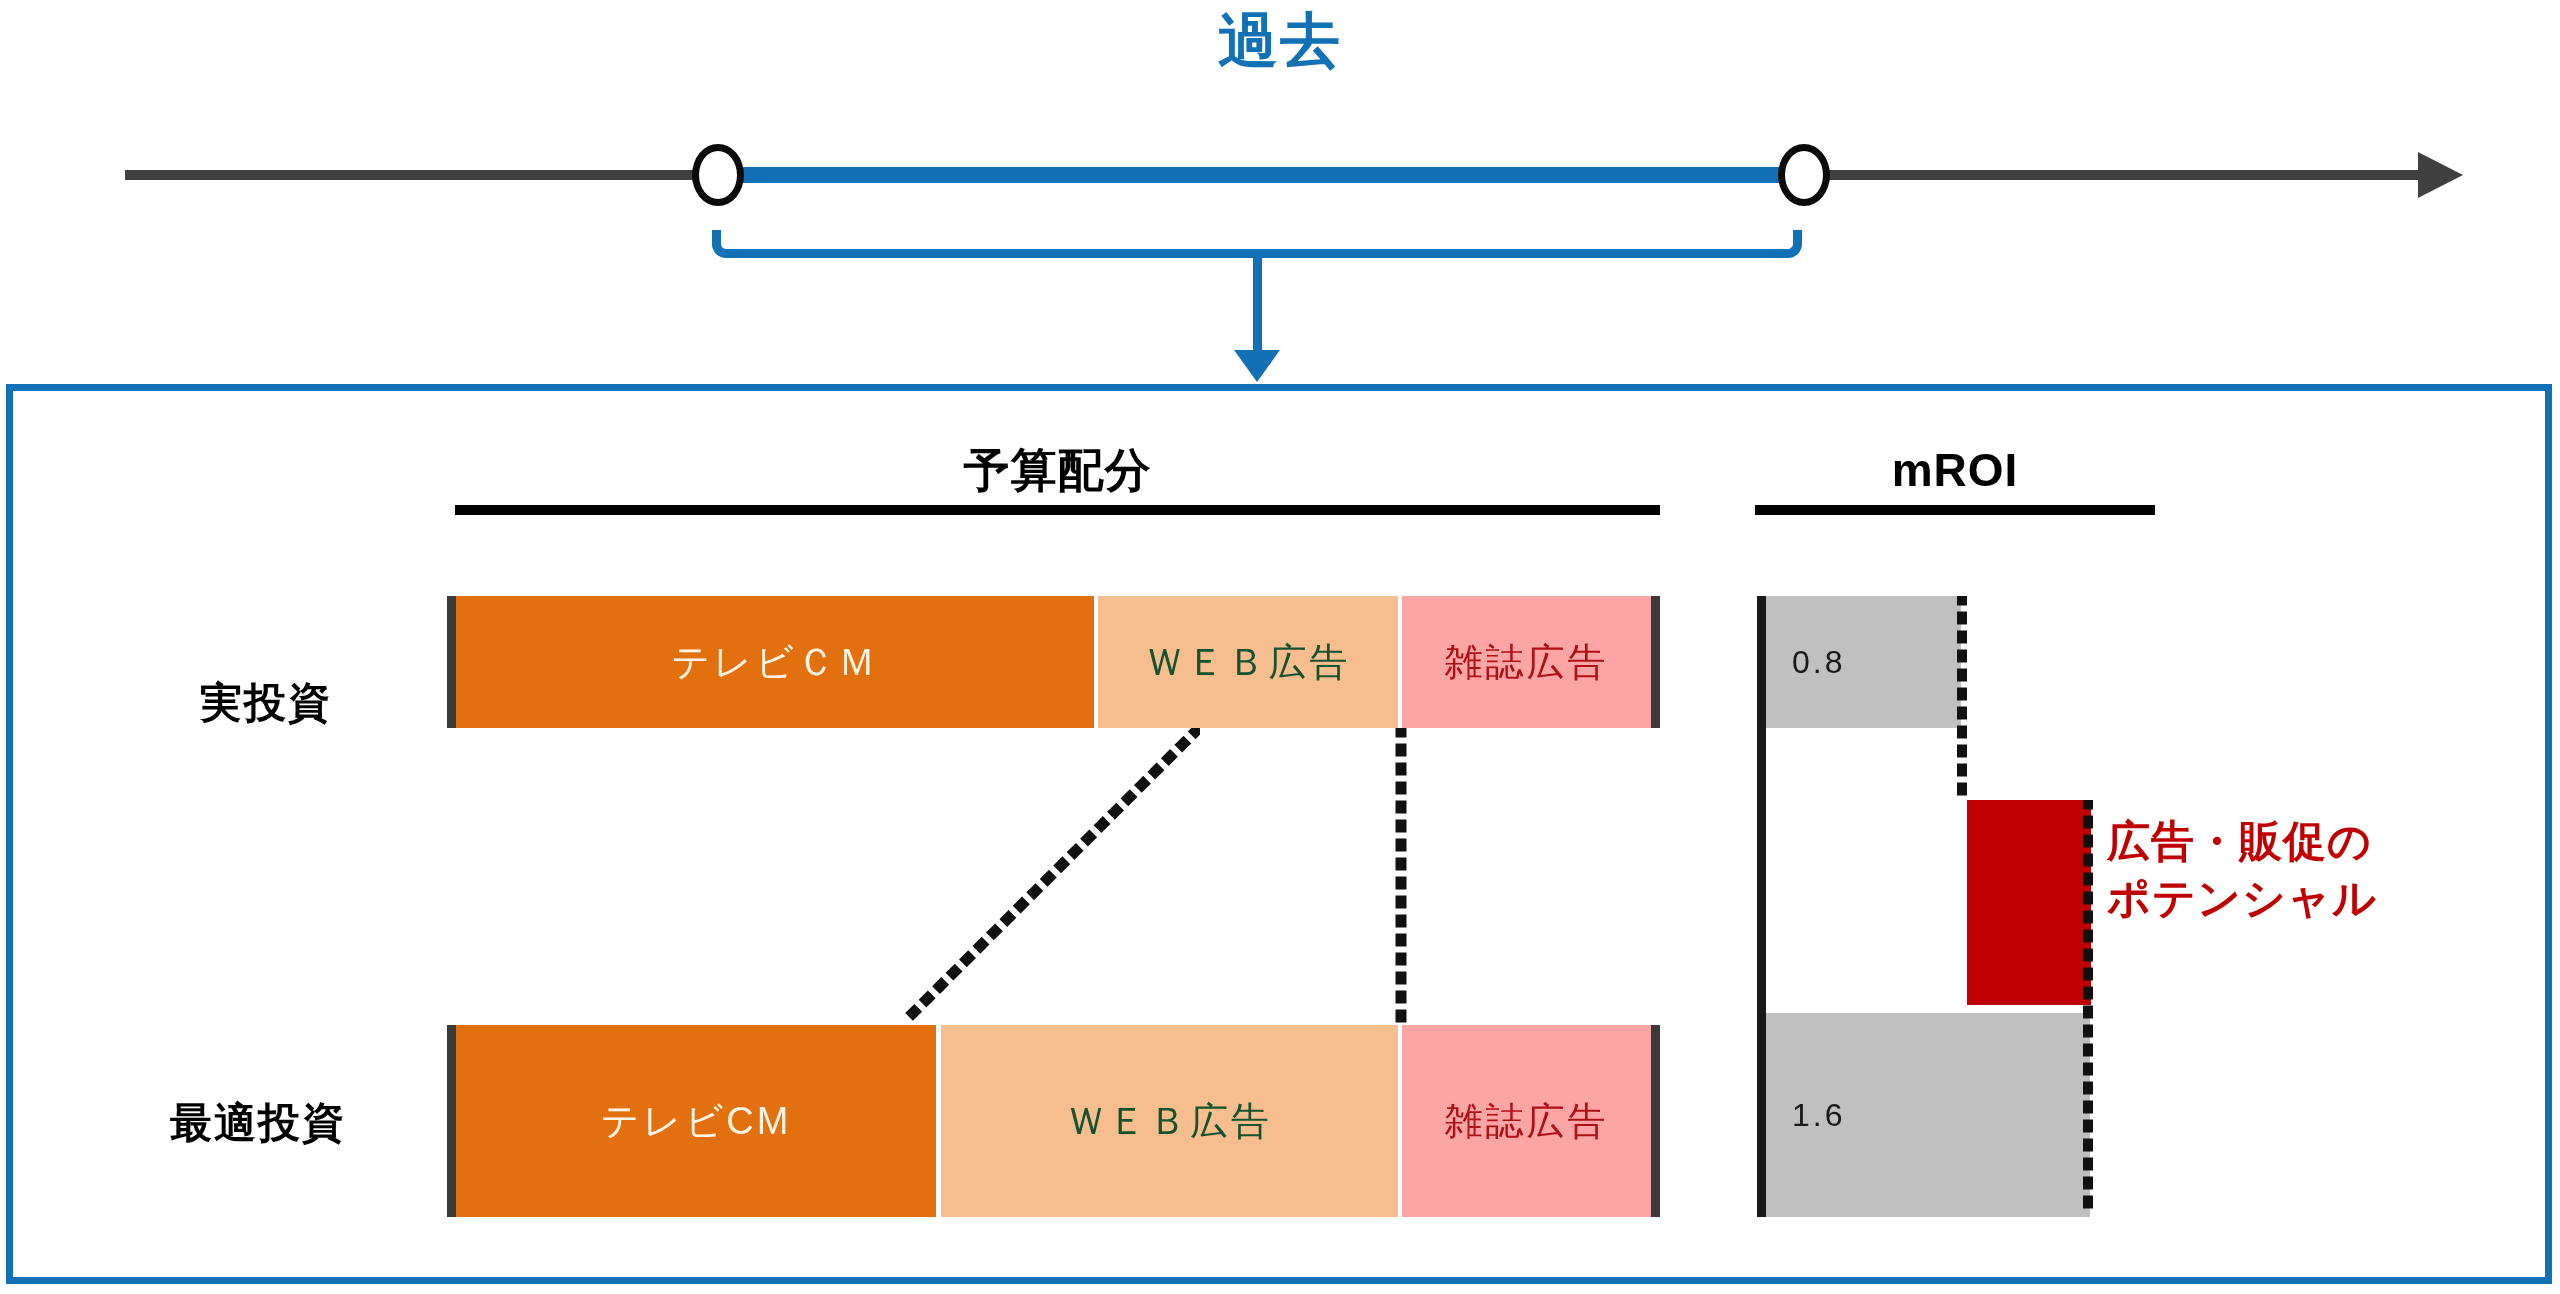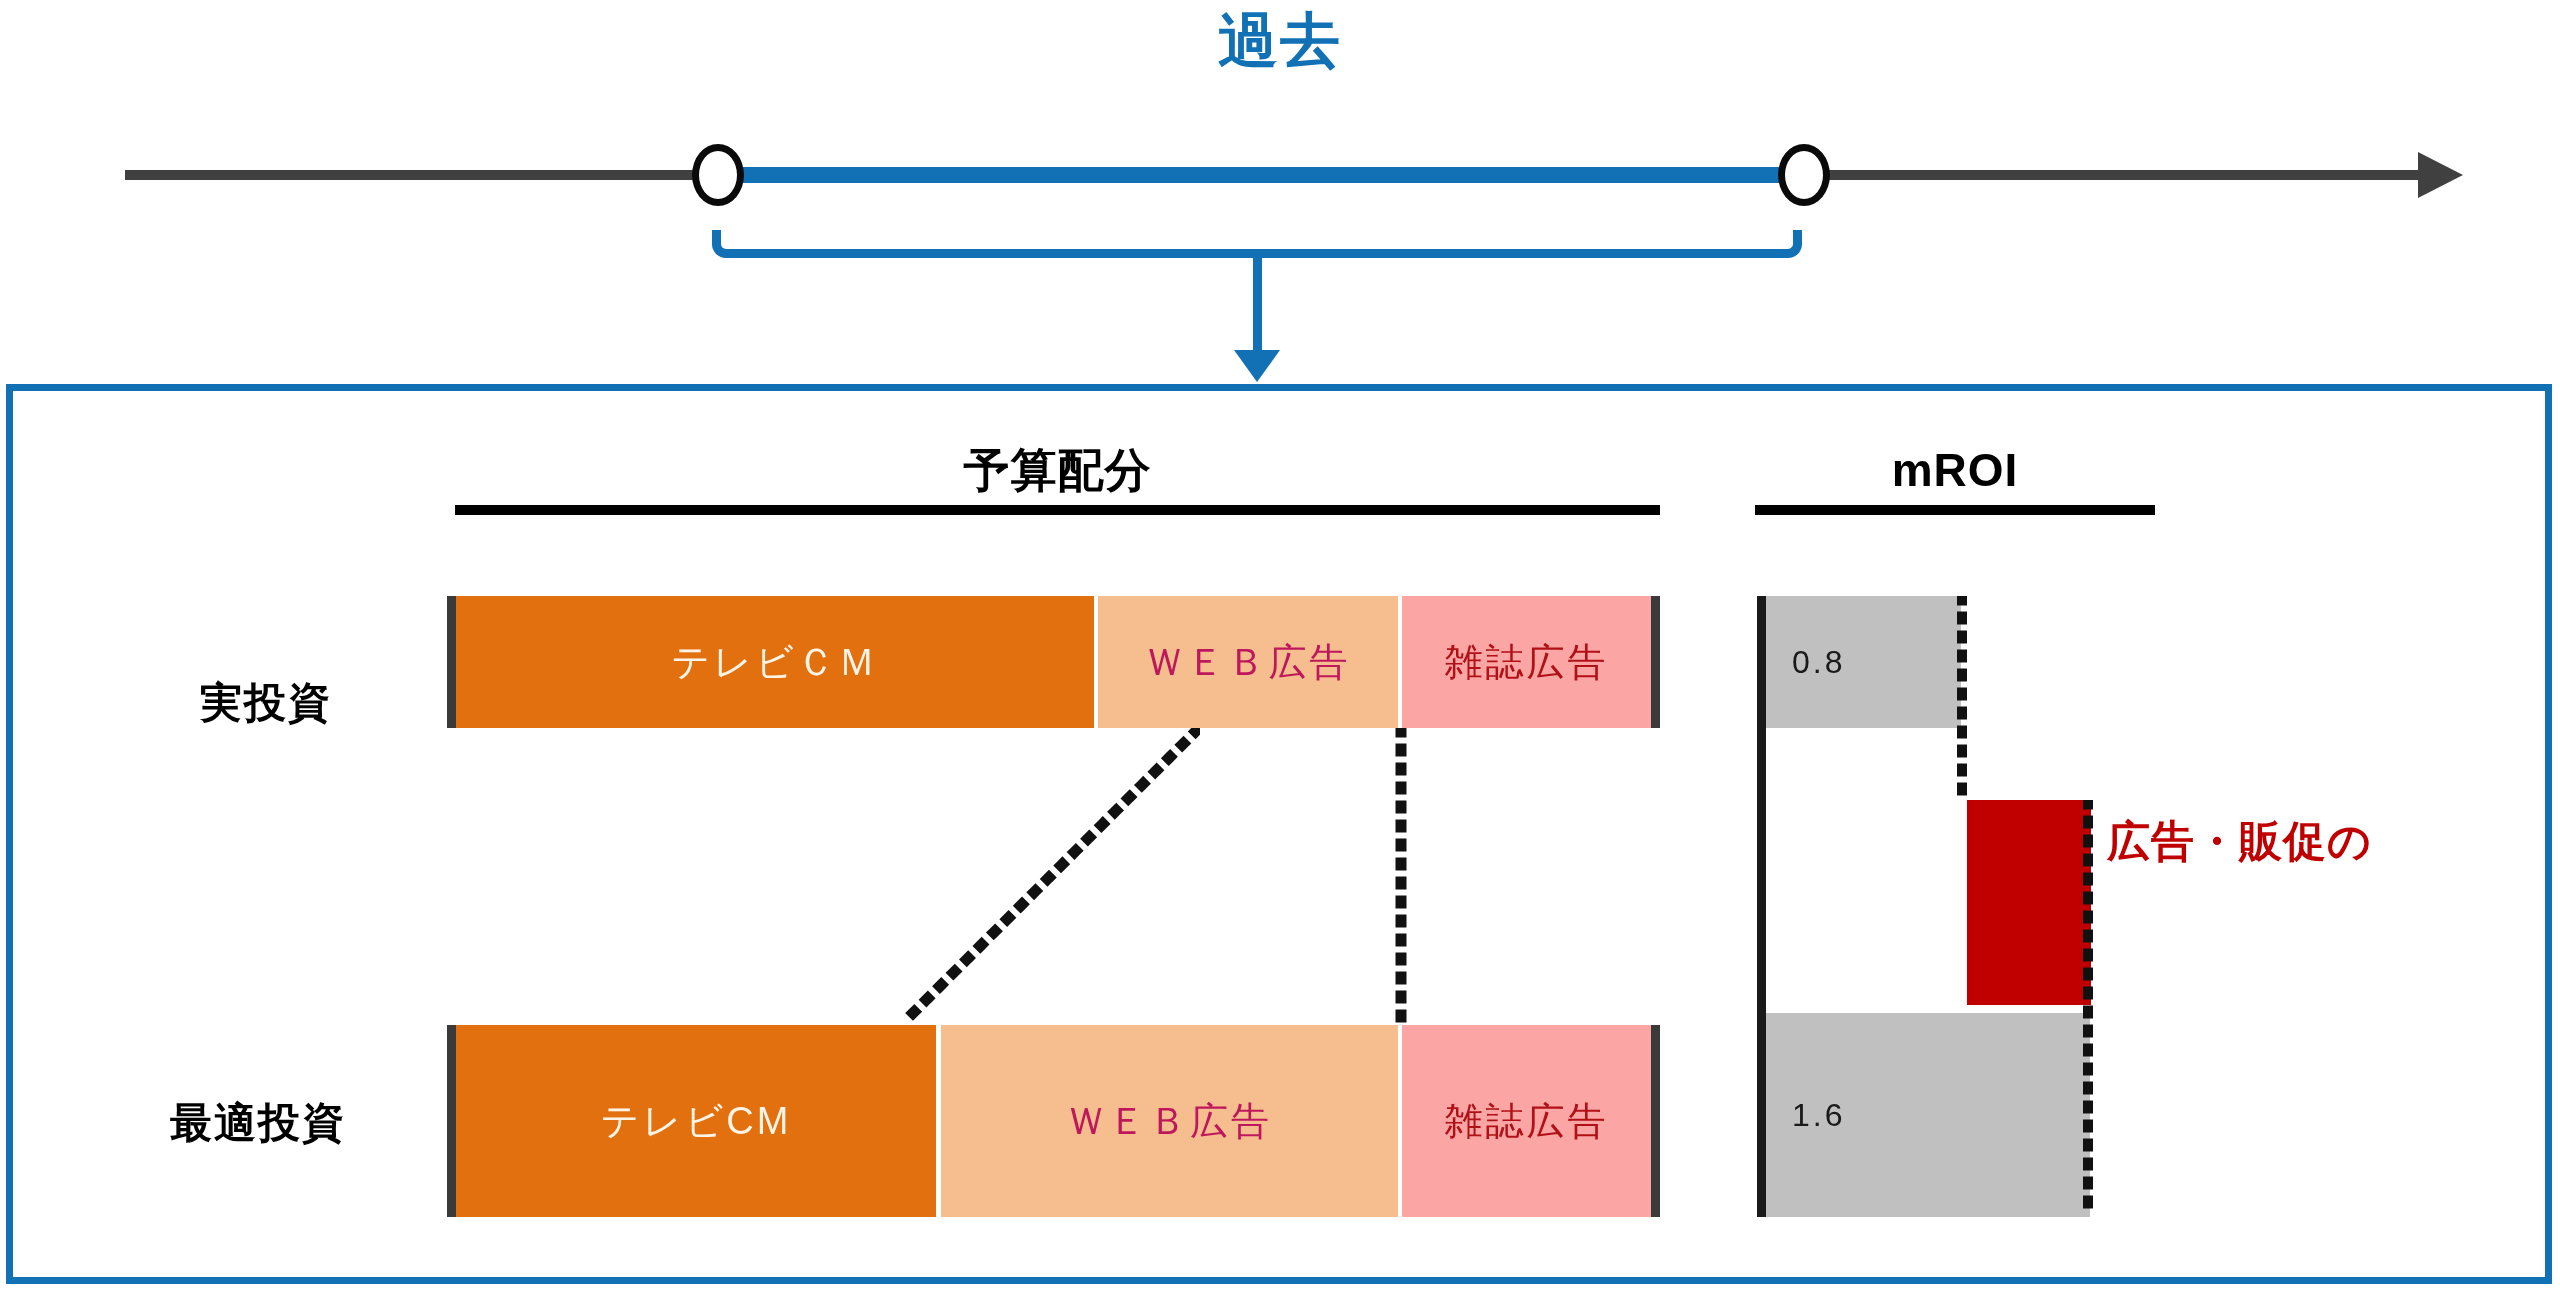--- a/index.html
+++ b/index.html
@@ -169,21 +169,21 @@
   }
   .bar-seg .seg-text {
     font-size: 38px;
     letter-spacing: 3px;
     white-space: nowrap;
   }
   .seg-tv  { background: #E2700F; }
   .seg-web { background: #F6BD8E; }
   .seg-mag { background: #fca5a5; }
   .seg-tv  .seg-text { color: #FFF4E6; }
-  .seg-web .seg-text { color: #be185d; }
+  .seg-web .seg-text { color: #14532d; }
   .seg-mag .seg-text { color: #B01116; }
 
   
   #r1-tv  { left: 456px;  top: 596px; width: 638px; height: 132px; }
   #r1-web { left: 1098px; top: 596px; width: 300px; height: 132px; }
   #r1-mag { left: 1402px; top: 596px; width: 249px; height: 132px; }
   
   #r2-tv  { left: 456px;  top: 1025px; width: 480px; height: 192px; }
   #r2-web { left: 941px;  top: 1025px; width: 457px; height: 192px; }
   #r2-mag { left: 1402px; top: 1025px; width: 249px; height: 192px; }
@@ -343,13 +343,14 @@
 
 <svg id="mroi-dot-actual" viewBox="0 0 10 212" preserveAspectRatio="none">
   <line x1="5" y1="2" x2="5" y2="210" stroke="#111111" stroke-width="11" stroke-dasharray="2 17" stroke-linecap="square" vector-effect="non-scaling-stroke"></line>
 </svg>
 <svg id="mroi-dot-optimal" viewBox="0 0 10 420" preserveAspectRatio="none">
   <line x1="5" y1="2" x2="5" y2="418" stroke="#111111" stroke-width="11" stroke-dasharray="2 17" stroke-linecap="square" vector-effect="non-scaling-stroke"></line>
 </svg>
 
 <div id="potential-note">
   <span class="pn-1">広告・販促の</span>
+  <span class="pn-2">ポテンシャル</span>
 </div>
 
 </body></html>

